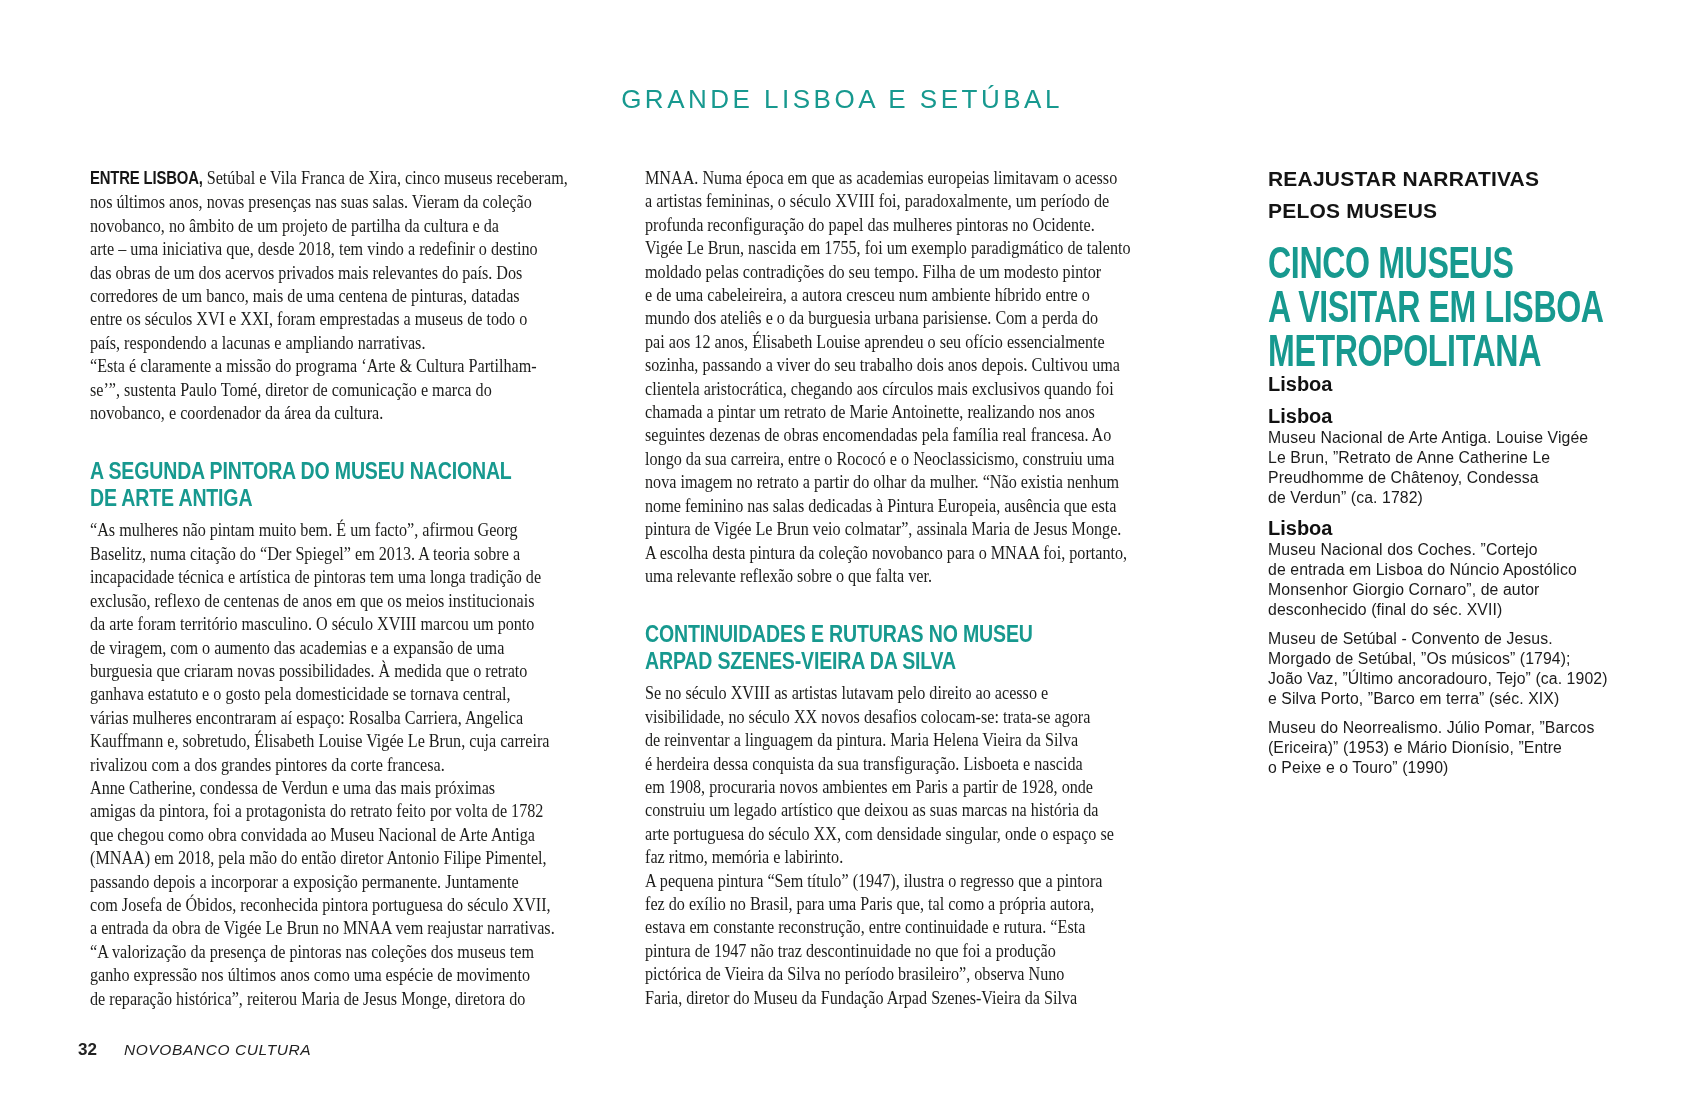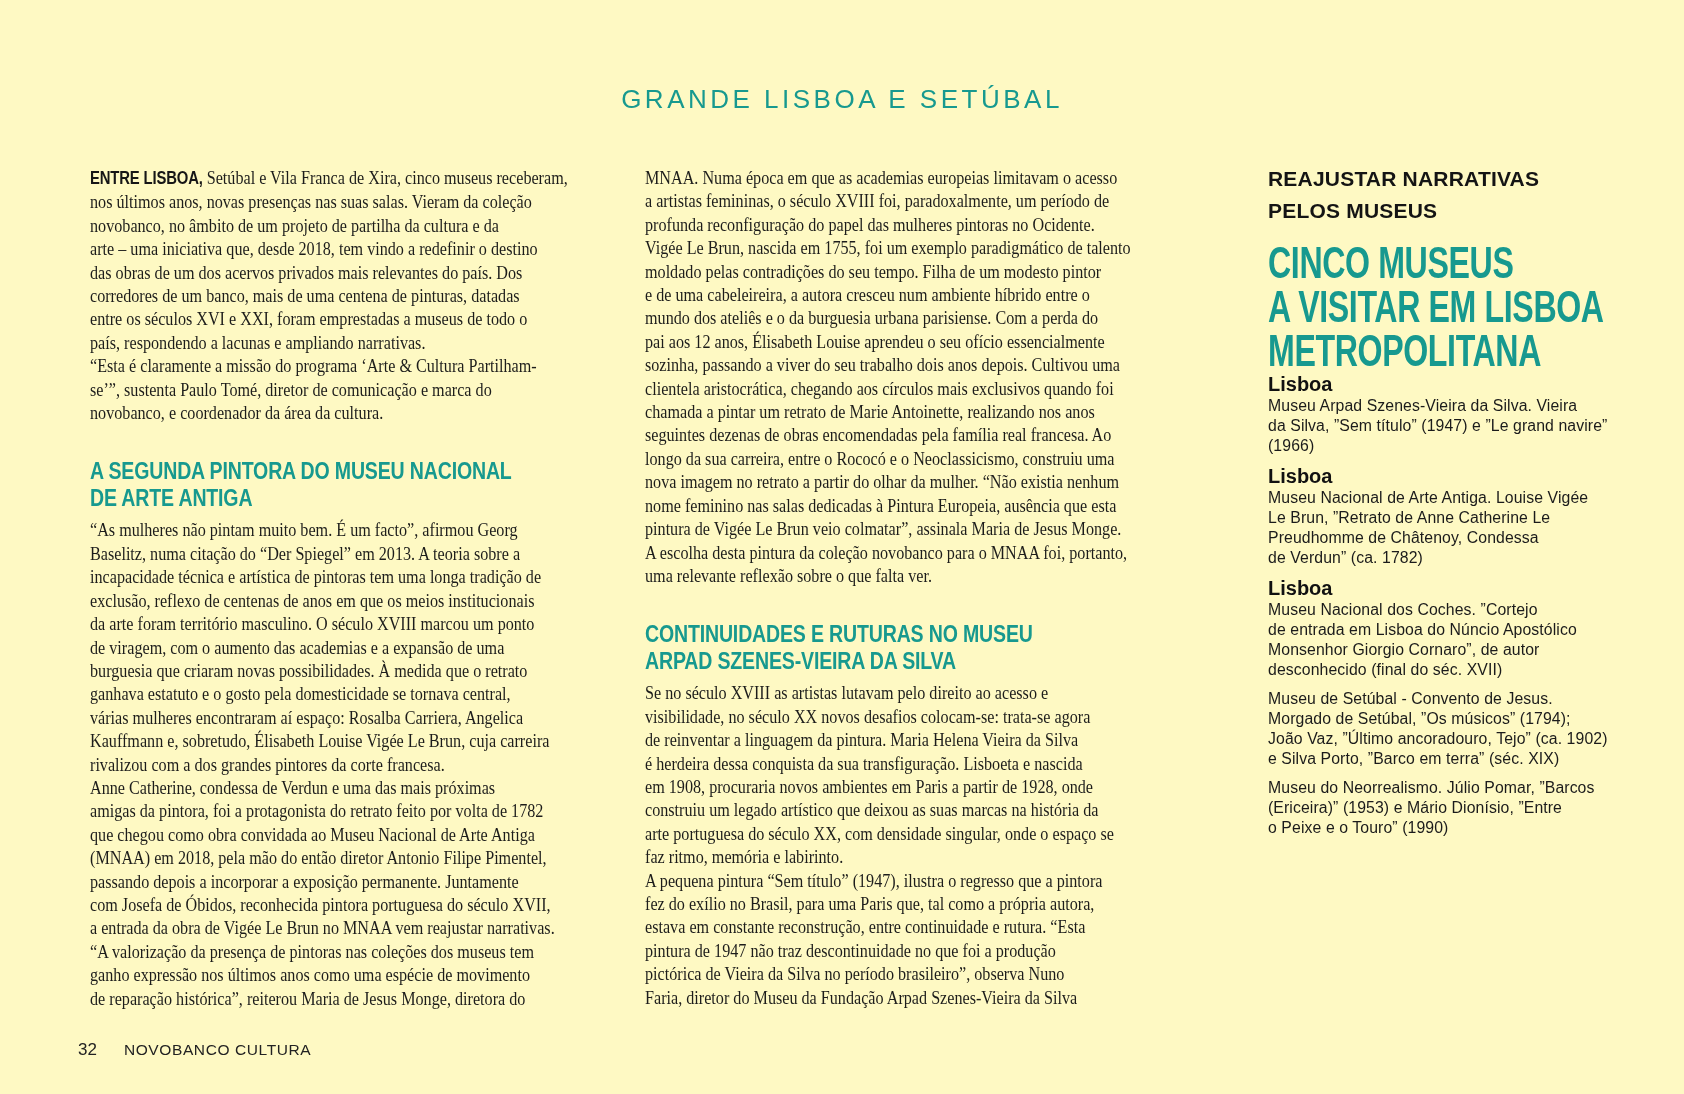--- a/index.html
+++ b/index.html
@@ -1,20 +1,20 @@
 <!DOCTYPE html>
 <html style="--accent: #17998F; --text: #1D1D1B;"><head>
 <meta charset="utf-8">
 <style>
   html, body { margin: 0; padding: 0; background: #e8e8e8; }
   .page {
     position: relative;
     width: 1684px;
     height: 1094px;
-    background: #fef9c3;
+    background: #ffffff;
     overflow: hidden;
     font-family: "Liberation Sans", sans-serif;
   }
   .header-title {
     position: absolute;
     top: 84px;
     left: 0;
     width: 100%;
     text-align: center;
     font-family: "Liberation Sans", sans-serif;
@@ -98,28 +98,29 @@
   .footer {
     position: absolute;
     left: 78px;
     top: 1040px;
     display: flex;
     align-items: baseline;
     color: #222222;
   }
   .page-num {
     font-family: "Liberation Sans", sans-serif;
-    font-weight: 400;
+    font-weight: 700;
     font-size: 17px;
   }
   .publication {
     margin-left: 27px;
     font-family: "Liberation Sans", sans-serif;
     font-size: 15.5px;
     letter-spacing: 0.6px;
+    font-style: italic;
   }
 </style>
 </head>
 <body>
 
 <div class="page">
 
   <div class="header-title">GRANDE LISBOA E SETÚBAL</div>
 
   <div class="col col-left">
@@ -202,23 +203,20 @@
 
   <aside class="sidebar">
     <div class="sb-kicker">REAJUSTAR NARRATIVAS
 PELOS MUSEUS</div>
     <div class="sb-title">CINCO MUSEUS
 A VISITAR EM LISBOA
 METROPOLITANA</div>
     <div class="sb-entries">
       <div class="sb-entry">
         <div class="entry-city">Lisboa</div>
-        <div class="entry-works">Museu Arpad Szenes-Vieira da Silva. Vieira
-da Silva, ”Sem título” (1947) e ”Le grand navire”
-(1966)</div>
       </div>
       <div class="sb-entry">
         <div class="entry-city">Lisboa</div>
         <div class="entry-works">Museu Nacional de Arte Antiga. Louise Vigée
 Le Brun, ”Retrato de Anne Catherine Le
 Preudhomme de Châtenoy, Condessa
 de Verdun” (ca. 1782)</div>
       </div>
       <div class="sb-entry">
         <div class="entry-city">Lisboa</div>

